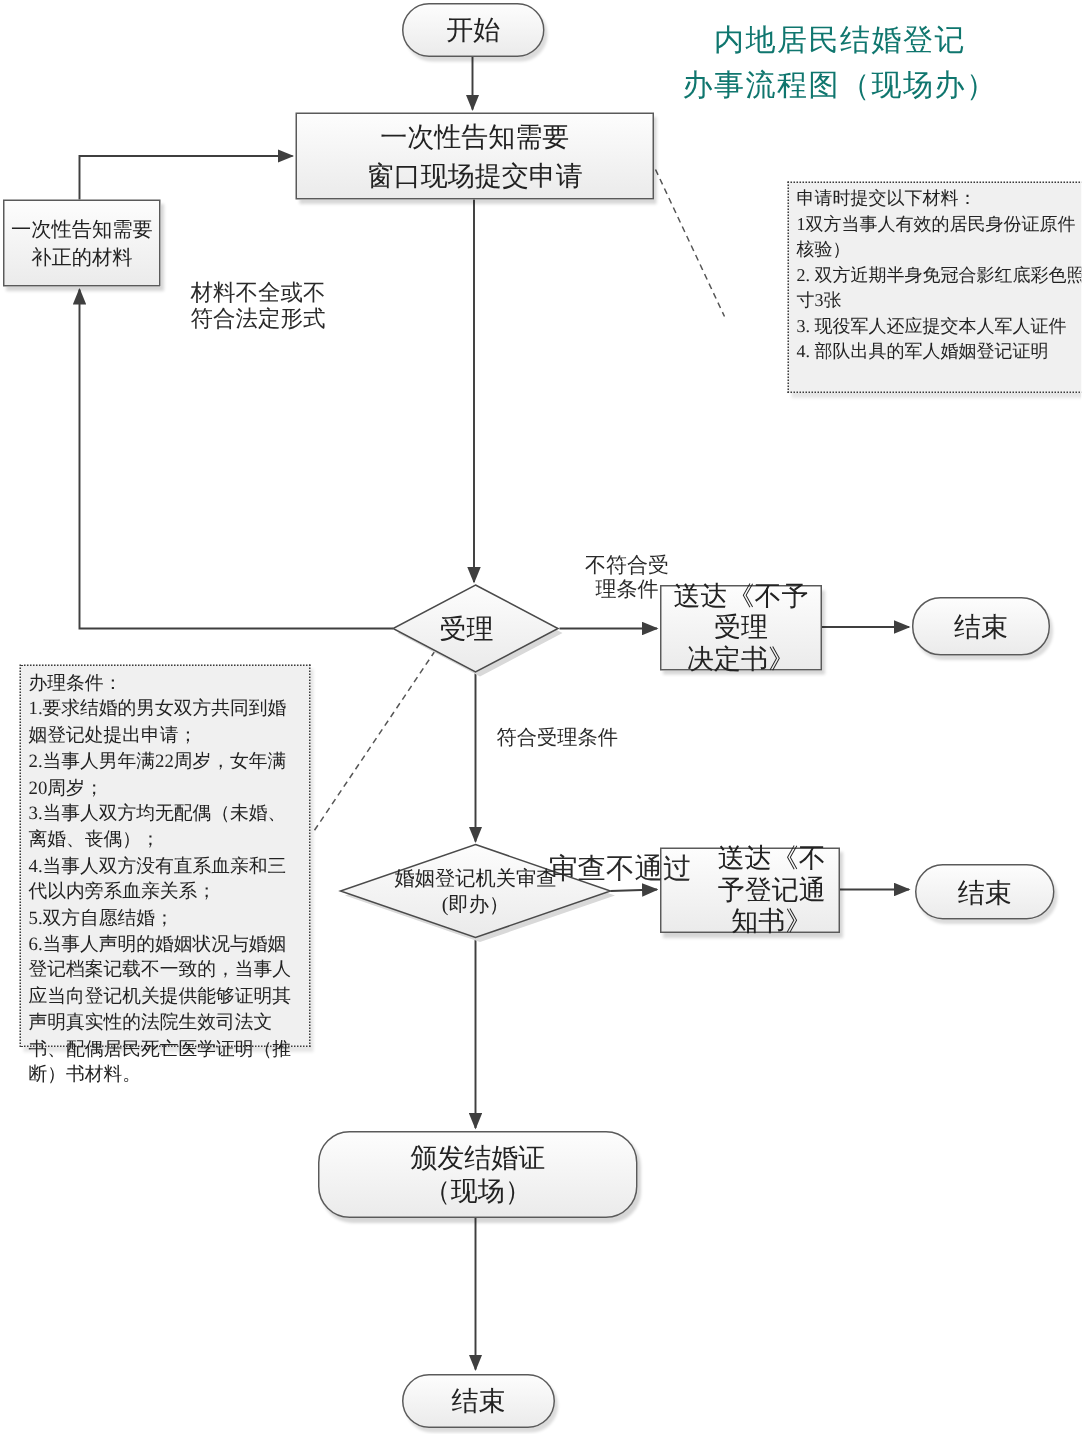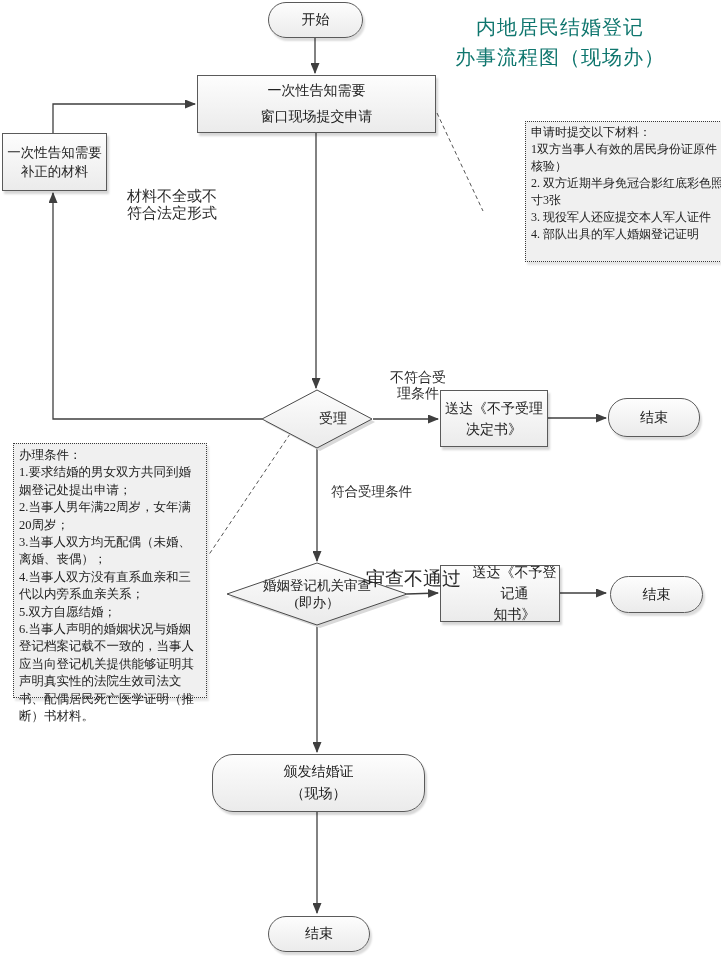--- a/index.html
+++ b/index.html
@@ -8,21 +8,21 @@
     position:relative; width:721px; height:956px; background:#ffffff;
     overflow:hidden; color:#1a1a1a;
   }
   #wires { position:absolute; left:0; top:0; width:721px; height:956px; z-index:1; }
   .node {
     position:absolute; z-index:2;
     background:linear-gradient(180deg,#fdfdfd 0%,#ebebeb 100%);
     border:1px solid #5a5a5a;
     box-shadow:2px 3px 2px rgba(0,0,0,0.16);
     display:flex; flex-direction:column; align-items:center; justify-content:center;
-    font-size:14px; text-align:center; color:#222;
+    font-size:18px; text-align:center; color:#222;
   }
   .oval { border-radius:19px; box-shadow:2px 3px 2px rgba(0,0,0,0.14); }
   .note {
     position:absolute; z-index:2; background:#f0f0f0;
     border:1px dotted #3a3a3a; box-shadow:2px 3px 2px rgba(0,0,0,0.10);
     font-size:12.5px; line-height:17.4px; color:#222; text-align:left;
   }
   .note > div { white-space:normal; }
   .elabel { position:absolute; z-index:3; color:#2a2a2a; background:transparent; }
   .dtext { position:absolute; z-index:3; display:flex; flex-direction:column;
@@ -98,21 +98,21 @@
       <div>2.  双方近期半身免冠合影红底彩色照片2寸3张</div>
       <div>3.  现役军人还应提交本人军人证件</div>
       <div>4.   部队出具的军人婚姻登记证明</div>
     </div>
 
   <div class="elabel" style="left:127px; top:188px; font-size:15px; line-height:16.5px;">
     <div>材料不全或不</div>
     <div>符合法定形式</div>
   </div>
 
-  <div class="dtext" style="left:278px; top:405px; width:110px; height:28px; font-size:14px;">受理</div>
+  <div class="dtext" style="left:256px; top:405px; width:110px; height:28px; font-size:18px;">受理</div>
 
   <div class="elabel" style="left:386px; top:370px; width:64px; text-align:center; font-size:14px; line-height:16px;">
     <div>不符合受</div>
     <div>理条件</div>
   </div>
 
   <div class="node lh21" style="left:440px; top:390px; width:108px; height:57px;">
     <div>送达《不予受理</div>
     <div>决定书》</div>
   </div>

